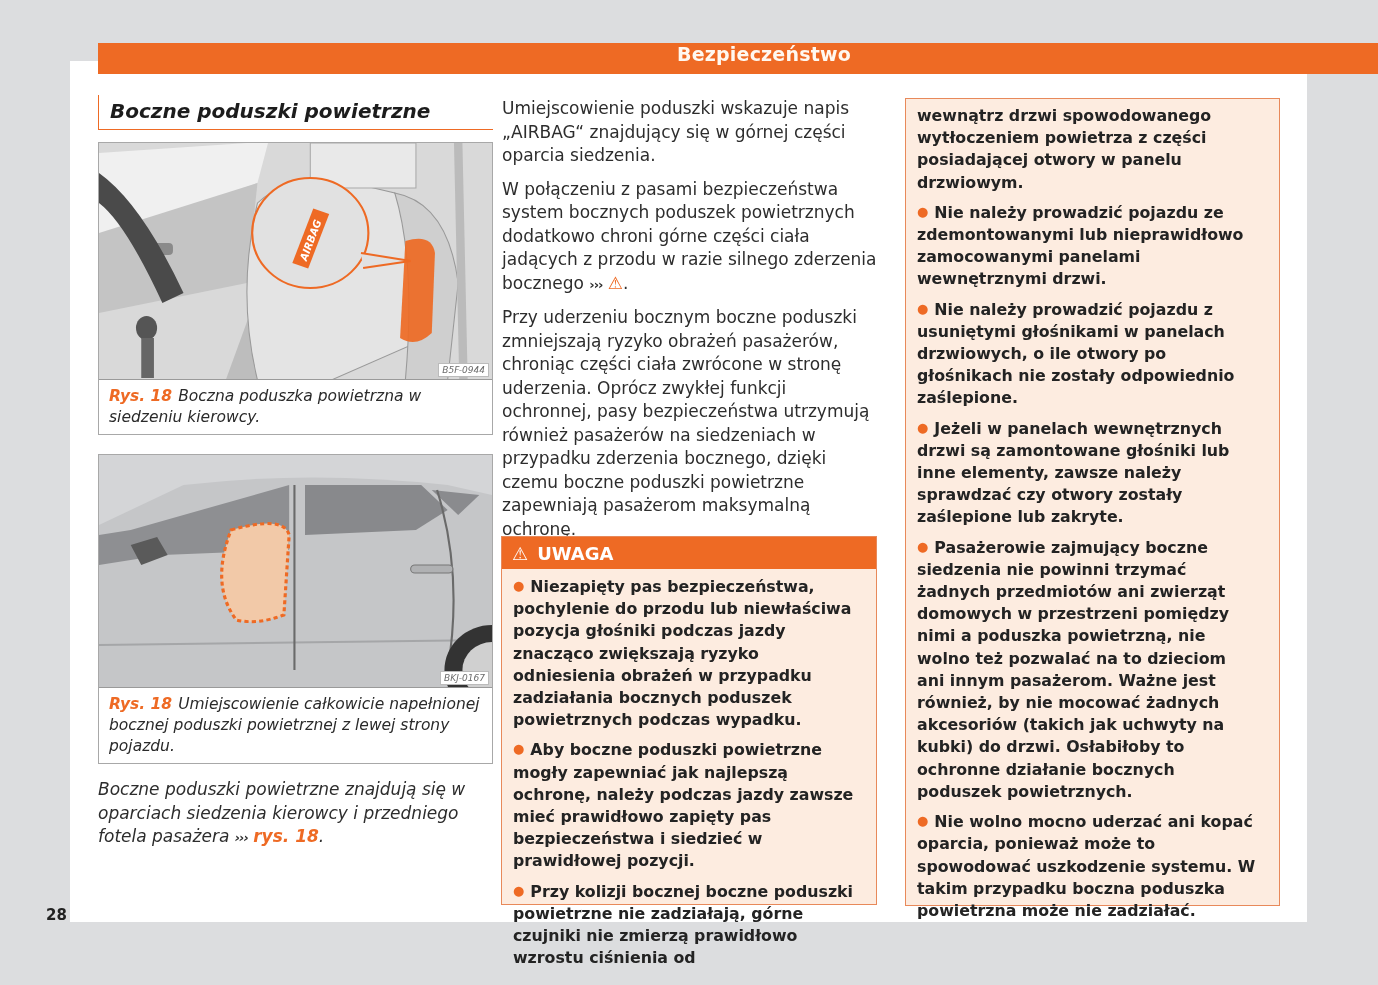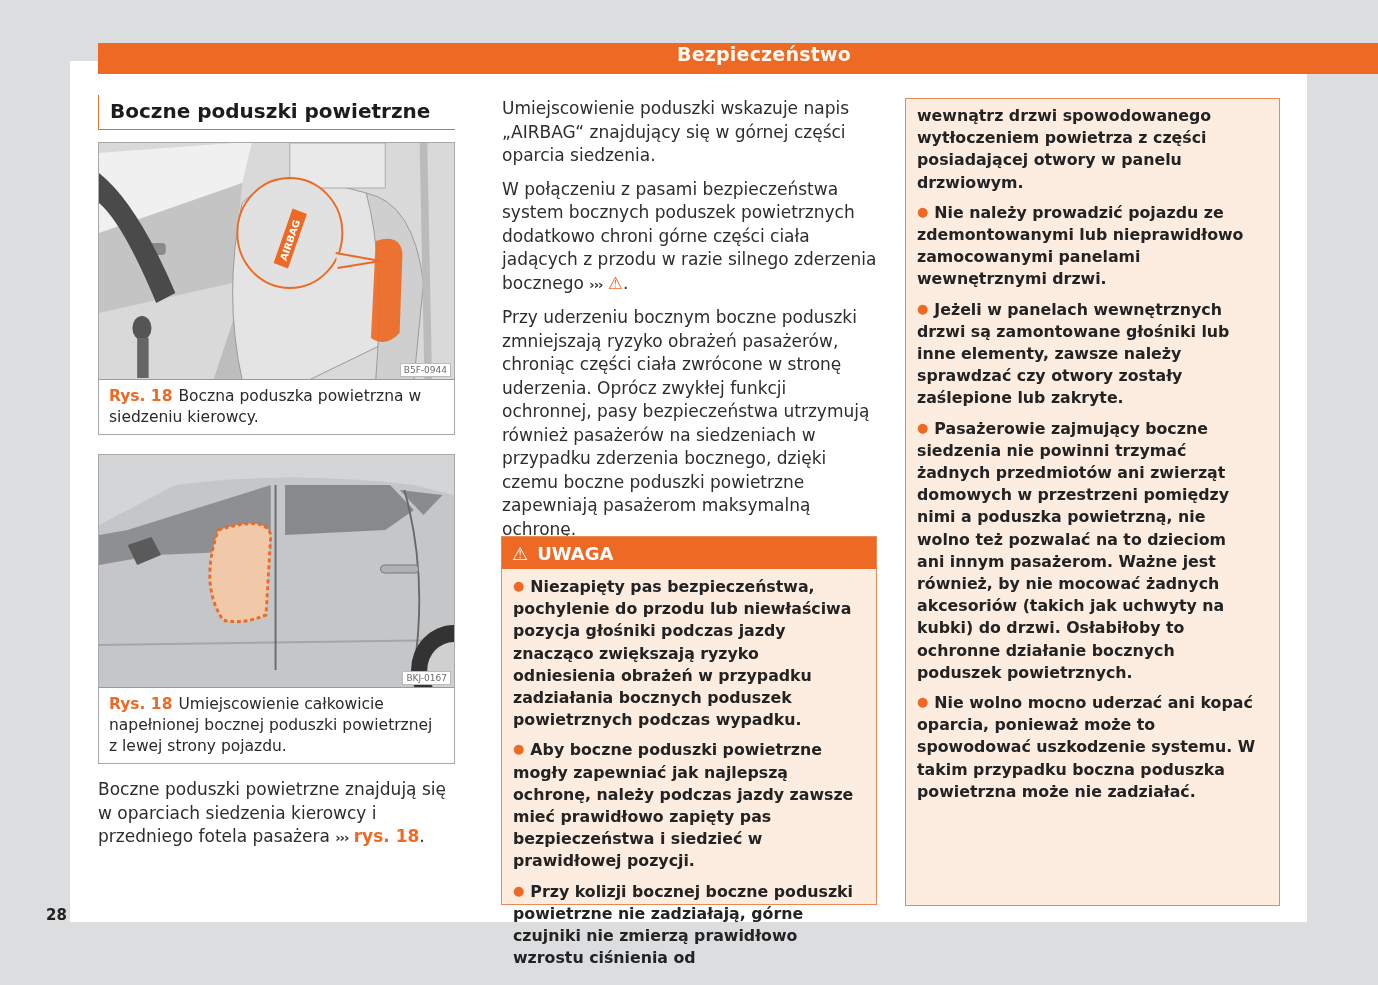--- a/index.html
+++ b/index.html
@@ -19,21 +19,21 @@
     background: #ee6a24;
     display: flex; justify-content: center;
     color: #fff8f0; font-weight: bold; font-size: 19px; letter-spacing: 0.2px;
   }
   .page-num {
     position: absolute; left: 46px; top: 906px;
     font-size: 15px; font-weight: bold; color: #222;
   }
 
   
-  .col-left { position: absolute; left: 98px; top: 95px; width: 357px; }
+  .col-left { position: absolute; left: 98px; top: 95px; width: 395px; font-style: italic; }
   .section-title {
     font-size: 20px; font-weight: bold; color: #1c1c1c;
     padding: 4px 0 6px 11px;
     border-left: 1.5px solid #ee6a24;
     border-bottom: 1.5px solid #ee6a24;
     height: 35px;
   }
   .figure {
     border: 1.5px solid #a8a8a8;
     margin-top: 12px;
@@ -178,18 +178,19 @@
   <div class="warn-body">
     <div class="warn-item"><span class="bullet">●</span><span>Niezapięty pas bezpieczeństwa, pochylenie do przodu lub niewłaściwa pozycja głośniki podczas jazdy znacząco zwiększają ryzyko odniesienia obrażeń w przypadku zadziałania bocznych poduszek powietrznych podczas wypadku.</span></div>
     <div class="warn-item"><span class="bullet">●</span><span>Aby boczne poduszki powietrzne mogły zapewniać jak najlepszą ochronę, należy podczas jazdy zawsze mieć prawidłowo zapięty pas bezpieczeństwa i siedzieć w prawidłowej pozycji.</span></div>
     <div class="warn-item"><span class="bullet">●</span><span>Przy kolizji bocznej boczne poduszki powietrzne nie zadziałają, górne czujniki nie zmierzą prawidłowo wzrostu ciśnienia od</span></div>
   </div>
 </div>
 
 <div class="warning-cont">
   <div class="warn-item">wewnątrz drzwi spowodowanego wytłoczeniem powietrza z części posiadającej otwory w panelu drzwiowym.</div>
   <div class="warn-item"><span class="bullet">●</span><span>Nie należy prowadzić pojazdu ze zdemontowanymi lub nieprawidłowo zamocowanymi panelami wewnętrznymi drzwi.</span></div>
+  <div class="warn-item"><span class="bullet">●</span><span>Nie należy prowadzić pojazdu z usuniętymi głośnikami w panelach drzwiowych, o ile otwory po głośnikach nie zostały odpowiednio zaślepione.</span></div>
   <div class="warn-item"><span class="bullet">●</span><span>Jeżeli w panelach wewnętrznych drzwi są zamontowane głośniki lub inne elementy, zawsze należy sprawdzać czy otwory zostały zaślepione lub zakryte.</span></div>
   <div class="warn-item"><span class="bullet">●</span><span>Pasażerowie zajmujący boczne siedzenia nie powinni trzymać żadnych przedmiotów ani zwierząt domowych w przestrzeni pomiędzy nimi a poduszka powietrzną, nie wolno też pozwalać na to dzieciom ani innym pasażerom. Ważne jest również, by nie mocować żadnych akcesoriów (takich jak uchwyty na kubki) do drzwi. Osłabiłoby to ochronne działanie bocznych poduszek powietrznych.</span></div>
   <div class="warn-item"><span class="bullet">●</span><span>Nie wolno mocno uderzać ani kopać oparcia, ponieważ może to spowodować uszkodzenie systemu. W takim przypadku boczna poduszka powietrzna może nie zadziałać.</span></div>
 </div>
 
 <div class="page-num">28</div>
 
 </body></html>

